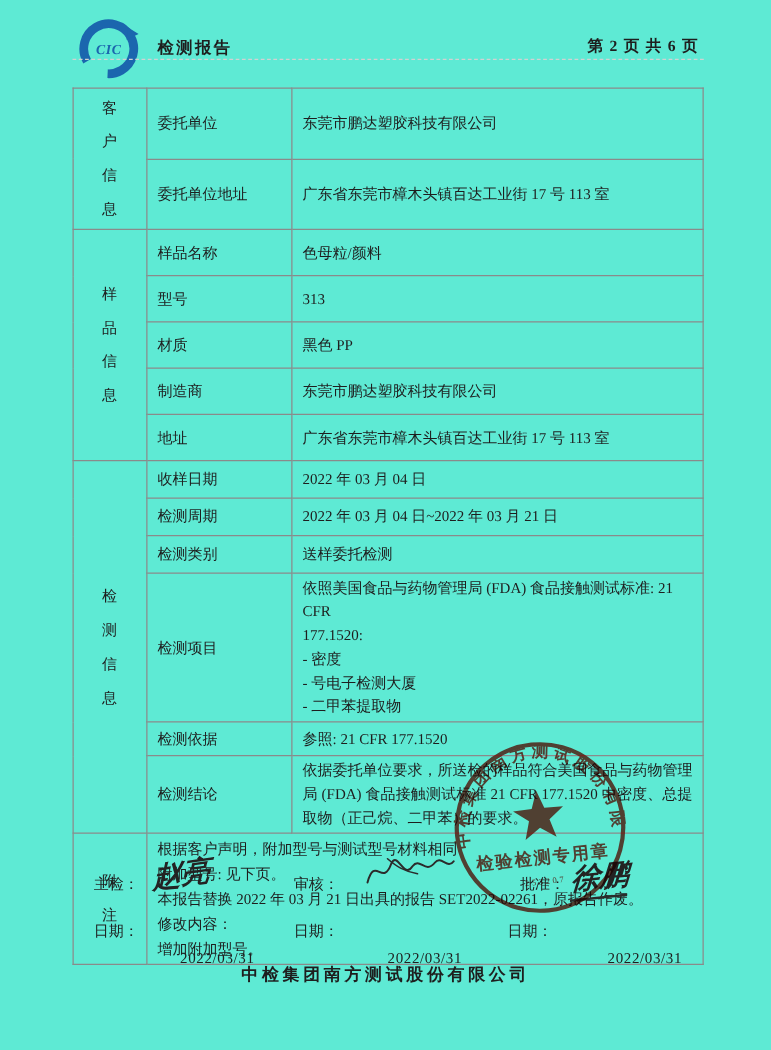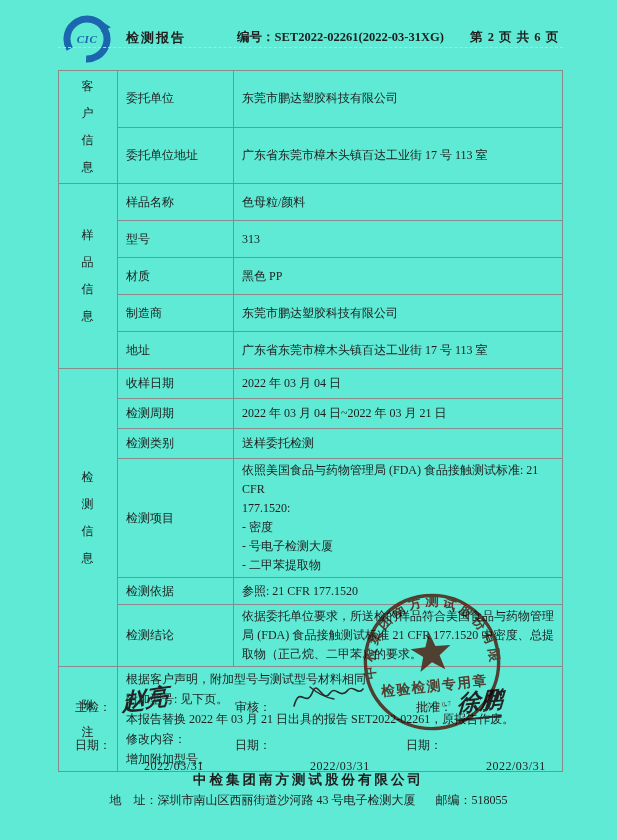--- a/index.html
+++ b/index.html
@@ -47,21 +47,20 @@
 <div class="page">
 
   <div class="hdr-logo">
     <svg width="50" height="50" viewBox="0 0 50 50">
       <circle cx="25" cy="25" r="20" fill="none" stroke="#1b66ae" stroke-width="7" stroke-dasharray="105 21" transform="rotate(150 25 25)"></circle>
       <polygon points="38,6 47,10 38,16" fill="#1b66ae" transform="rotate(8 25 25)"></polygon>
       <text x="25" y="29" text-anchor="middle" font-size="11" font-weight="bold" font-style="italic" fill="#1b66ae" font-family="Liberation Serif, serif" letter-spacing="0.5">CIC</text>
     </svg>
   </div>
   <div class="hdr-title">检测报告</div>
-  <div class="hdr-no"><span>编号：</span><span>SET2022-02261(2022-03-31XG)</span></div>
   <div class="hdr-page">第 2 页 共 6 页</div>
   <div class="hdr-rule"></div>
 
   <div class="tbl-wrap">
     <table class="report">
 
       <tbody>
           <tr class="h33">
         <td class="sec" rowspan="2"><span>客户信息</span></td>
         <td class="fld">委托单位</td>
@@ -168,19 +167,14 @@
       <text font-size="12.5" font-weight="bold" fill="#d6362b" letter-spacing="3.2" font-family="Liberation Serif, serif">
         <textPath href="#arcTop" startOffset="2">中检集团南方测试股份有限公司</textPath>
       </text>
       <polygon fill="#d6362b" points="70,42 74.8,55.4 89,55.8 77.8,64.5 81.8,78.2 70,70.2 58.2,78.2 62.2,64.5 51,55.8 65.2,55.4"></polygon>
       <text x="70" y="97" text-anchor="middle" font-size="13" font-weight="bold" fill="#d6362b" letter-spacing="1.5" font-family="Liberation Serif, serif">检验检测专用章</text>
       <text x="70" y="113" text-anchor="middle" font-size="6.5" fill="#d6362b" letter-spacing="2" font-family="Liberation Serif, serif">253207</text>
     </svg>
   </div>
 
   <div class="ftr ftr-company">中检集团南方测试股份有限公司</div>
-  <div class="ftr ftr-line">
-    <span>地　址：</span><span>深圳市南山区西丽街道沙河路 43 号电子检测大厦</span>
-    <span style="display:inline-block;width:14px"></span>
-    <span>邮编：</span><span>518055</span>
-  </div>
 
 </div>
 
 </body></html>

